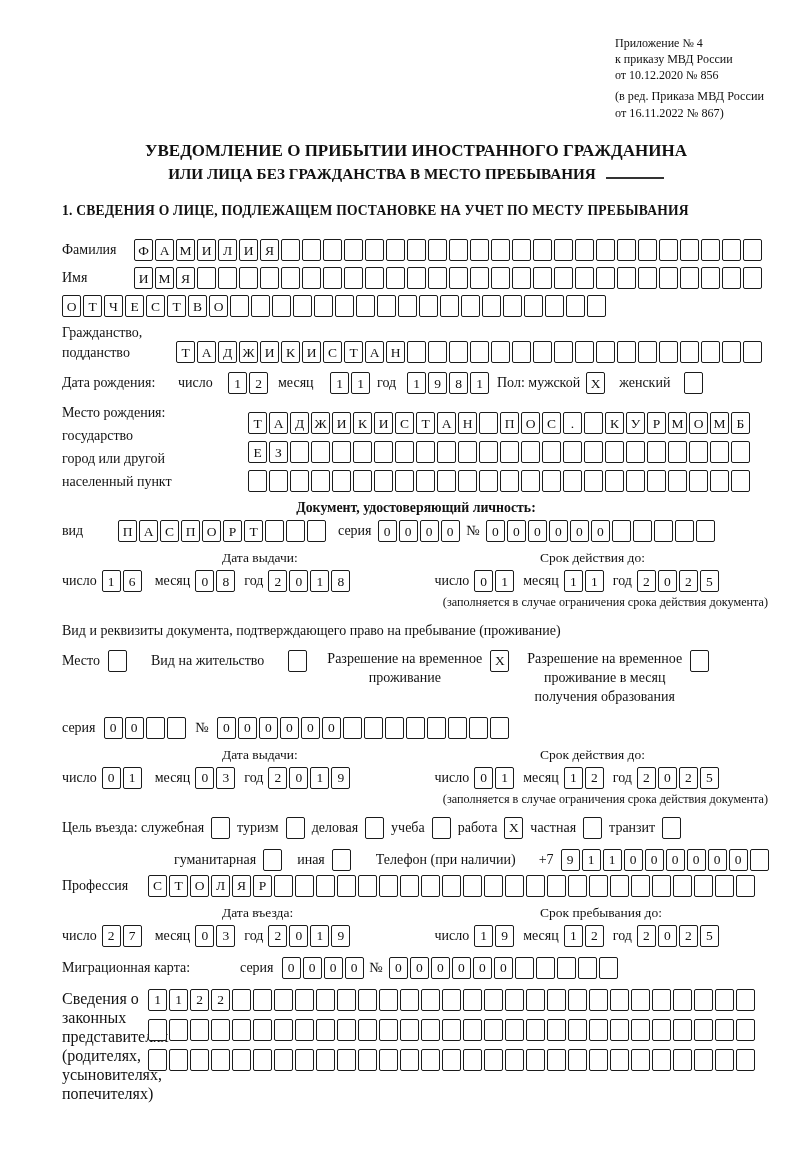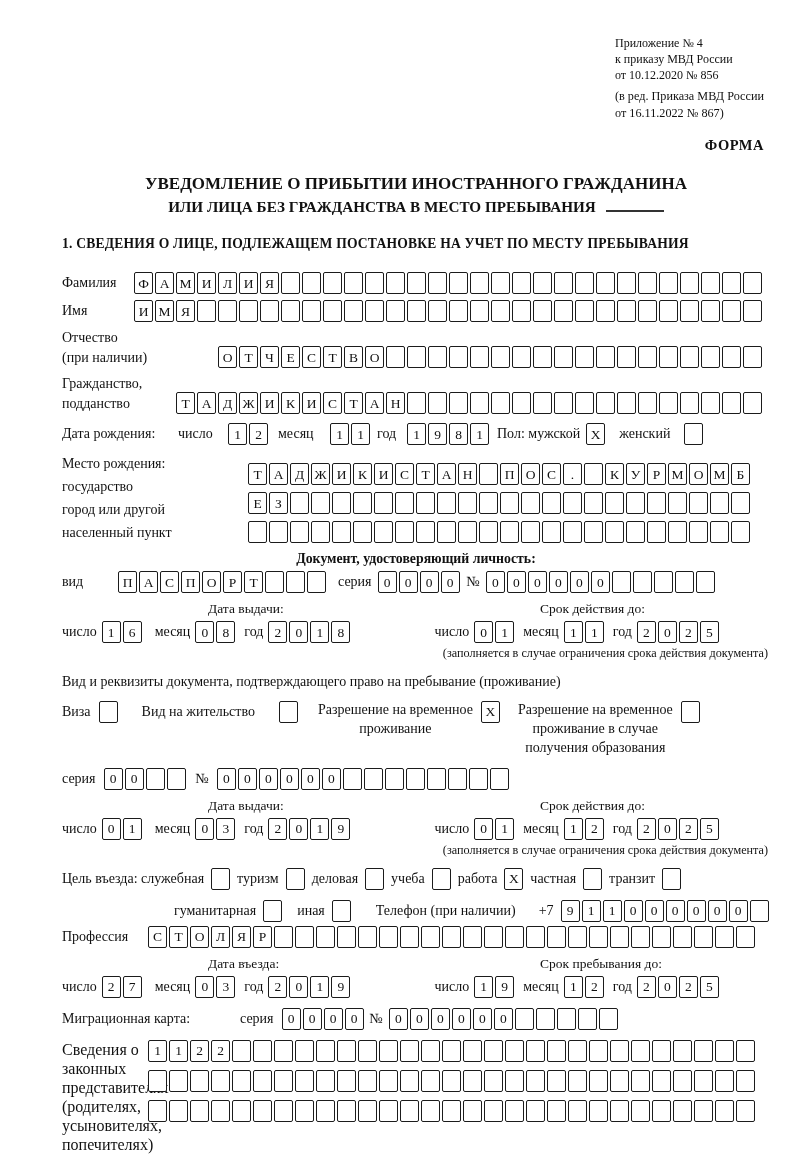--- a/index.html
+++ b/index.html
@@ -28,21 +28,21 @@
   .cell{
     box-sizing:border-box;width:19px;height:22px;flex:none;
     border:1.6px solid #1b1b1b;border-radius:2px;background:#fff;
     display:flex;align-items:center;justify-content:center;
     font-size:13.5px;line-height:1;
   }
   .stack{display:flex;flex-direction:column;gap:7px;}
 
   
   .cap-row{position:relative;height:18px;font-size:13.5px;margin-top:8px;}
-  .cap-left{position:absolute;left:146px;}
+  .cap-left{position:absolute;left:160px;}
   .cap-right{position:absolute;left:478px;}
   .date-line{display:flex;align-items:center;margin-top:2px;}
   .dgroup{display:flex;align-items:center;gap:5px;}
   .dgroup .dlbl{font-size:14px;}
   .dgroup.rgt{margin-left:84px;}
   .note{margin-top:3px;text-align:right;font-size:12.2px;padding-right:2px;}
 
   .plain-line{font-size:14px;line-height:1.55;margin-top:10px;}
   .plain-line2{font-size:14px;line-height:1.55;}
 
@@ -69,21 +69,20 @@
   <div class="annex">
     <div>Приложение № 4</div>
     <div>к приказу МВД России</div>
     <div>от 10.12.2020 № 856</div>
   </div>
   <div class="annex-amend">
     <div>(в ред. Приказа МВД России</div>
     <div>от 16.11.2022 № 867)</div>
   </div>
 
-  <div class="forma">ФОРМА</div>
 
   <div class="title">УВЕДОМЛЕНИЕ О ПРИБЫТИИ ИНОСТРАННОГО ГРАЖДАНИНА</div>
   <div class="title-line2">
     <span>ИЛИ ЛИЦА БЕЗ ГРАЖДАНСТВА В МЕСТО ПРЕБЫВАНИЯ</span><span class="title-underline"></span>
   </div>
 
   <div class="section-heading">1. СВЕДЕНИЯ О ЛИЦЕ, ПОДЛЕЖАЩЕМ ПОСТАНОВКЕ НА УЧЕТ ПО МЕСТУ ПРЕБЫВАНИЯ</div>
 
   <div class="row" style="margin-top:20px;">
     <div class="lbl w72">Фамилия</div>
@@ -151,24 +150,20 @@
         <span class="cell"></span>
         <span class="cell"></span>
         <span class="cell"></span>
         <span class="cell"></span>
         <span class="cell"></span>
         <span class="cell"></span>
       </div>
   </div>
 
   <div class="row">
-    <div class="w156">
-      <div class="lbl2">Отчество</div>
-      <div class="lbl2">(при наличии)</div>
-    </div>
     <div class="cells">
         <span class="cell">О</span>
         <span class="cell">Т</span>
         <span class="cell">Ч</span>
         <span class="cell">Е</span>
         <span class="cell">С</span>
         <span class="cell">Т</span>
         <span class="cell">В</span>
         <span class="cell">О</span>
         <span class="cell"></span>
@@ -425,38 +420,38 @@
           <span class="cell">5</span>
         </div>
     </div>
   </div>
   <div class="note">(заполняется в случае ограничения срока действия документа)</div>
 
   <div class="plain-line">Вид и реквизиты документа, подтверждающего право на пребывание (проживание)</div>
 
   <div class="permit-row">
     <div class="permit-item">
-      <div class="permit-text left">Виза</div>
+      <div class="permit-text left">Место</div>
       <span class="cell"></span>
     </div>
     <div class="permit-item" style="margin-left:14px;">
       <div class="permit-text left">Вид на жительство</div>
       <span class="cell" style="margin-left:16px;"></span>
     </div>
     <div class="permit-item" style="margin-left:10px;">
       <div class="permit-text">
         <div>Разрешение на временное</div>
         <div>проживание</div>
       </div>
       <span class="cell">X</span>
     </div>
     <div class="permit-item" style="margin-left:8px;">
       <div class="permit-text">
         <div>Разрешение на временное</div>
-        <div>проживание в случае</div>
+        <div>проживание в месяц</div>
         <div>получения образования</div>
       </div>
       <span class="cell"></span>
     </div>
   </div>
 
   <div class="row" style="margin-top:10px;align-items:center;">
     <div class="lbl" style="margin-right:8px;">серия</div>
     <div class="cells">
         <span class="cell">0</span>

